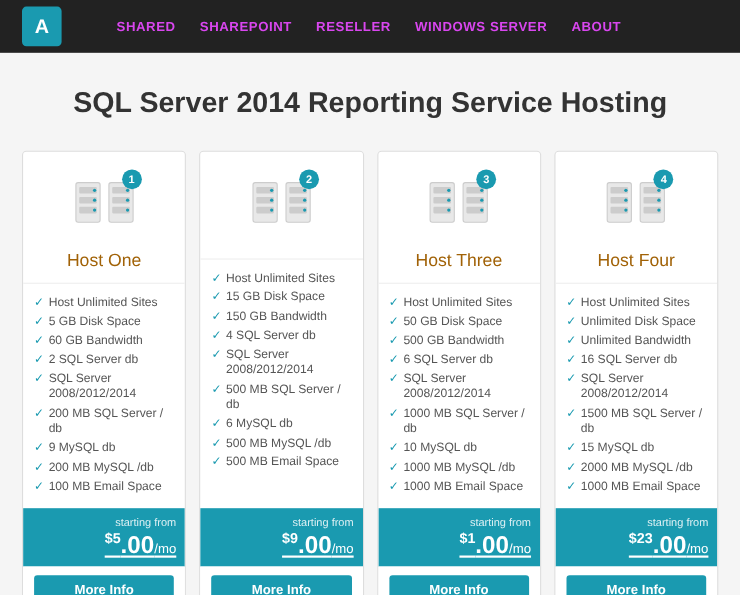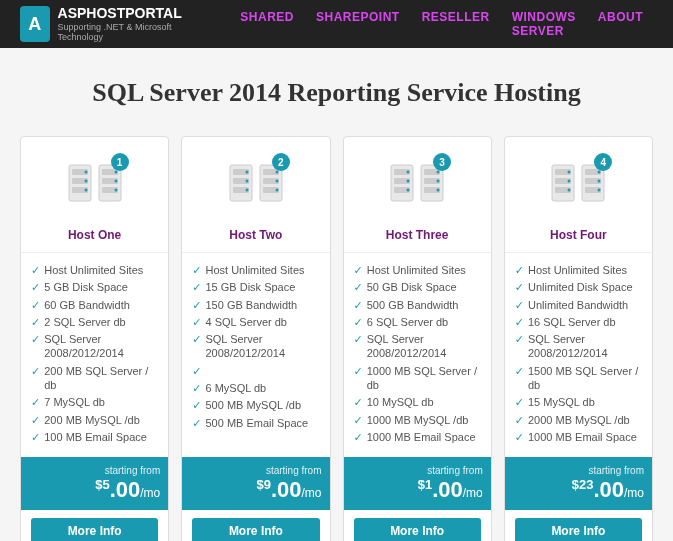--- a/index.html
+++ b/index.html
@@ -40,21 +40,20 @@
     }
 
     
     .page { max-width: 680px; margin: 0 auto; padding: 30px 20px; }
     .page-title {
       text-align: center;
       font-size: 26px;
       font-weight: bold;
       color: #333;
       margin-bottom: 28px;
-      font-family: Liberation Serif, serif;
     }
 
     
     .cards-grid {
       display: grid;
       grid-template-columns: repeat(4, 1fr);
       gap: 12px;
     }
 
     .card {
@@ -83,23 +82,23 @@
     .badge {
       position: absolute;
       top: 0; right: -4px;
       width: 18px; height: 18px;
       border-radius: 50%;
       display: flex; align-items: center; justify-content: center;
       font-size: 10px; font-weight: bold; color: white;
     }
 
     .card-name {
-      font-size: 12px;
-      font-weight: bold;
-      color: #701a75;
+      font-size: 16px;
+      font-weight: normal;
+      color: #a16207;
       margin-top: 4px;
     }
 
     .card-features {
       padding: 10px 10px;
       flex: 1;
     }
 
     .feature-item {
       display: flex;
@@ -129,20 +128,21 @@
       font-size: 10px;
       text-transform: lowercase;
       margin-bottom: 2px;
     }
 
     .price-main {
       color: white;
       font-size: 22px;
       font-weight: bold;
       line-height: 1;
+      text-decoration: underline;
     }
 
     .price-main sup {
       font-size: 13px;
       vertical-align: super;
     }
 
     .price-per {
       font-size: 12px;
       font-weight: normal;
@@ -168,24 +168,20 @@
       text-align: center;
       width: 100%;
     }
   </style>
 </head>
 <body>
 
 <nav>
   <div class="nav-logo">
     <div class="logo-icon">A</div>
-    <div>
-      <div class="logo-text">ASPHOSTPORTAL</div>
-      <div class="logo-sub">Supporting .NET &amp; Microsoft Technology</div>
-    </div>
   </div>
   <div class="nav-links" id="nav-links-container">
       <a class="nav-link" href="#">SHARED</a>
       <a class="nav-link" href="#">SHAREPOINT</a>
       <a class="nav-link" href="#">RESELLER</a>
       <a class="nav-link" href="#">WINDOWS SERVER</a>
       <a class="nav-link" href="#">ABOUT</a>
     </div>
 </nav>
 
@@ -237,21 +233,21 @@
           <div class="feature-item">
       <span class="check-icon">✓</span>
       <span>SQL Server 2008/2012/2014</span>
     </div>
           <div class="feature-item">
       <span class="check-icon">✓</span>
       <span>200 MB SQL Server / db</span>
     </div>
           <div class="feature-item">
       <span class="check-icon">✓</span>
-      <span>7 MySQL db</span>
+      <span>9 MySQL db</span>
     </div>
           <div class="feature-item">
       <span class="check-icon">✓</span>
       <span>200 MB MySQL /db</span>
     </div>
           <div class="feature-item">
       <span class="check-icon">✓</span>
       <span>100 MB Email Space</span>
     </div>
     </div>
@@ -282,21 +278,20 @@
     <rect x="34" y="12" width="22" height="36" rx="2" fill="#e8e8e8" stroke="#ccc" stroke-width="1"></rect>
     <rect x="37" y="16" width="16" height="6" rx="1" fill="#ccc"></rect>
     <rect x="37" y="25" width="16" height="6" rx="1" fill="#ccc"></rect>
     <rect x="37" y="34" width="16" height="6" rx="1" fill="#ccc"></rect>
     <circle cx="51" cy="19" r="1.5" fill="#1a9ab0"></circle>
     <circle cx="51" cy="28" r="1.5" fill="#1a9ab0"></circle>
     <circle cx="51" cy="37" r="1.5" fill="#1a9ab0"></circle>
   </svg>
         <div class="badge" style="background:#1a9ab0">2</div>
       </div>
-      <div class="card-name">Host Two</div>
     </div>
     <div class="card-features">
       <div class="feature-item">
       <span class="check-icon">✓</span>
       <span>Host Unlimited Sites</span>
     </div>
           <div class="feature-item">
       <span class="check-icon">✓</span>
       <span>15 GB Disk Space</span>
     </div>
@@ -307,20 +302,21 @@
           <div class="feature-item">
       <span class="check-icon">✓</span>
       <span>4 SQL Server db</span>
     </div>
           <div class="feature-item">
       <span class="check-icon">✓</span>
       <span>SQL Server 2008/2012/2014</span>
     </div>
           <div class="feature-item">
       <span class="check-icon">✓</span>
+      <span>500 MB SQL Server / db</span>
     </div>
           <div class="feature-item">
       <span class="check-icon">✓</span>
       <span>6 MySQL db</span>
     </div>
           <div class="feature-item">
       <span class="check-icon">✓</span>
       <span>500 MB MySQL /db</span>
     </div>
           <div class="feature-item">

